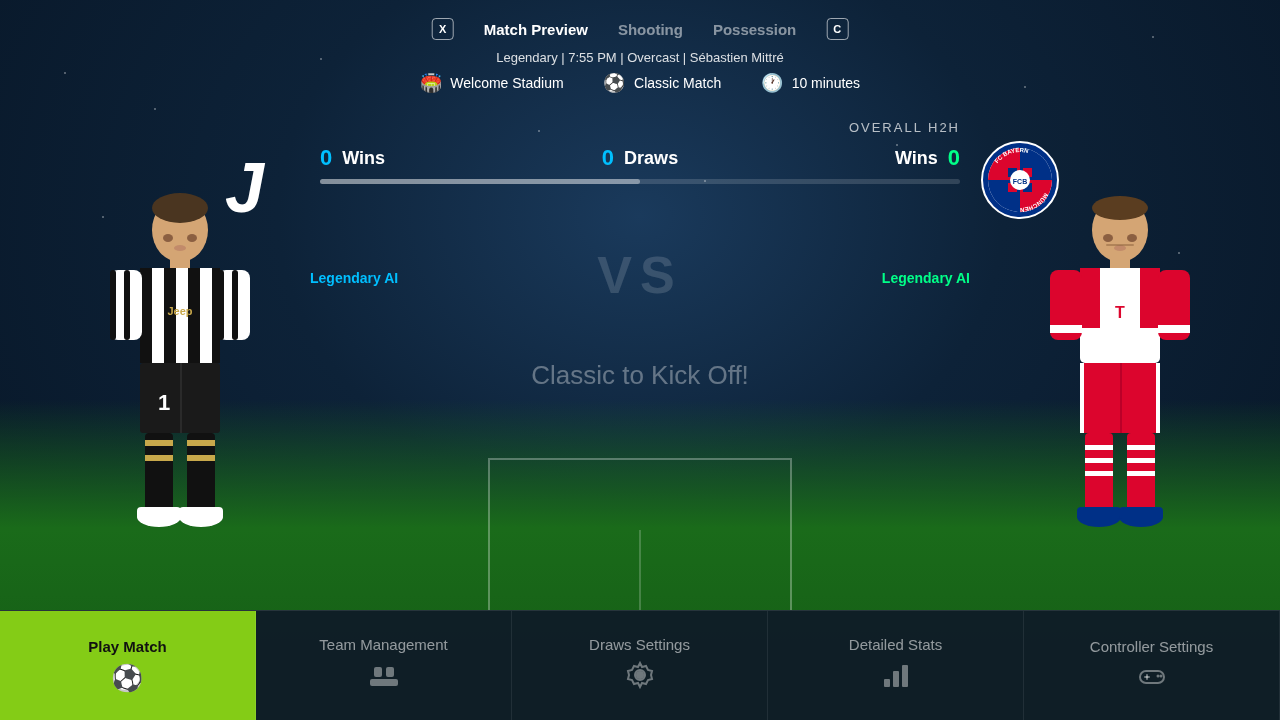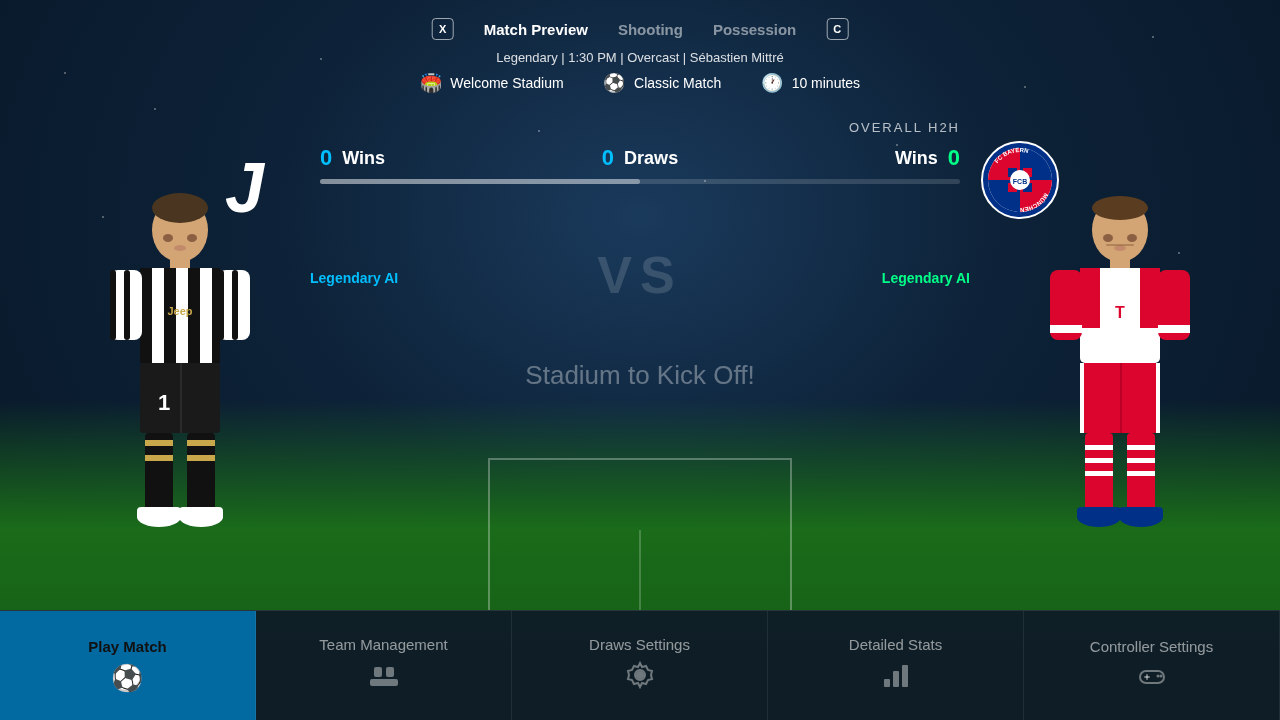--- a/index.html
+++ b/index.html
@@ -310,21 +310,21 @@
       justify-content: center;
       gap: 8px;
       cursor: pointer;
       border-right: 1px solid rgba(255,255,255,0.08);
       color: rgba(255,255,255,0.55);
       font-size: 15px;
       font-weight: 500;
       transition: background 0.2s;
     }
     .bottom-action.active {
-      background: #0369a1;
+      background: #84cc16;
       color: #111;
       font-weight: 700;
     }
     .bottom-action .action-icon {
       font-size: 26px;
     }
 
     
     .fcb-logo {
       width: 80px;
@@ -356,21 +356,21 @@
 
 <div class="tab-nav">
   <span class="tab-key">X</span>
   <span class="tab-label active">Match Preview</span>
   <span class="tab-label inactive">Shooting</span>
   <span class="tab-label inactive">Possession</span>
   <span class="tab-key">C</span>
 </div>
 
 <div class="info-bar">
-  <span>Legendary | 1:30 PM | Overcast | Sébastien Mittré</span>
+  <span>Legendary | 7:55 PM | Overcast | Sébastien Mittré</span>
 </div>
 
 <div class="match-details">
   <div class="match-detail-item">
     <span class="detail-icon">🏟️</span>
     <span>Welcome Stadium</span>
   </div>
   <div class="match-detail-item">
     <span class="detail-icon">⚽</span>
     <span>Classic Match</span>
@@ -437,21 +437,21 @@
       <textPath href="#bottomArc" startOffset="15%">MÜNCHEN</textPath>
     </text>
   </svg>
 </div>
 
 <div class="vs-text">VS</div>
 
 <div class="legendary-left">Legendary AI</div>
 <div class="legendary-right">Legendary AI</div>
 
-<div class="welcome-text">Stadium to Kick Off!</div>
+<div class="welcome-text">Classic to Kick Off!</div>
 
 <div class="player-left">
   <svg viewBox="0 0 200 430" width="200" height="430" xmlns="http://www.w3.org/2000/svg">
 
     <ellipse cx="100" cy="50" rx="28" ry="32" fill="#d4a574"></ellipse>
 
     <ellipse cx="100" cy="28" rx="28" ry="15" fill="#4a3520"></ellipse>
 
     <rect x="90" y="75" width="20" height="15" fill="#d4a574"></rect>
 

